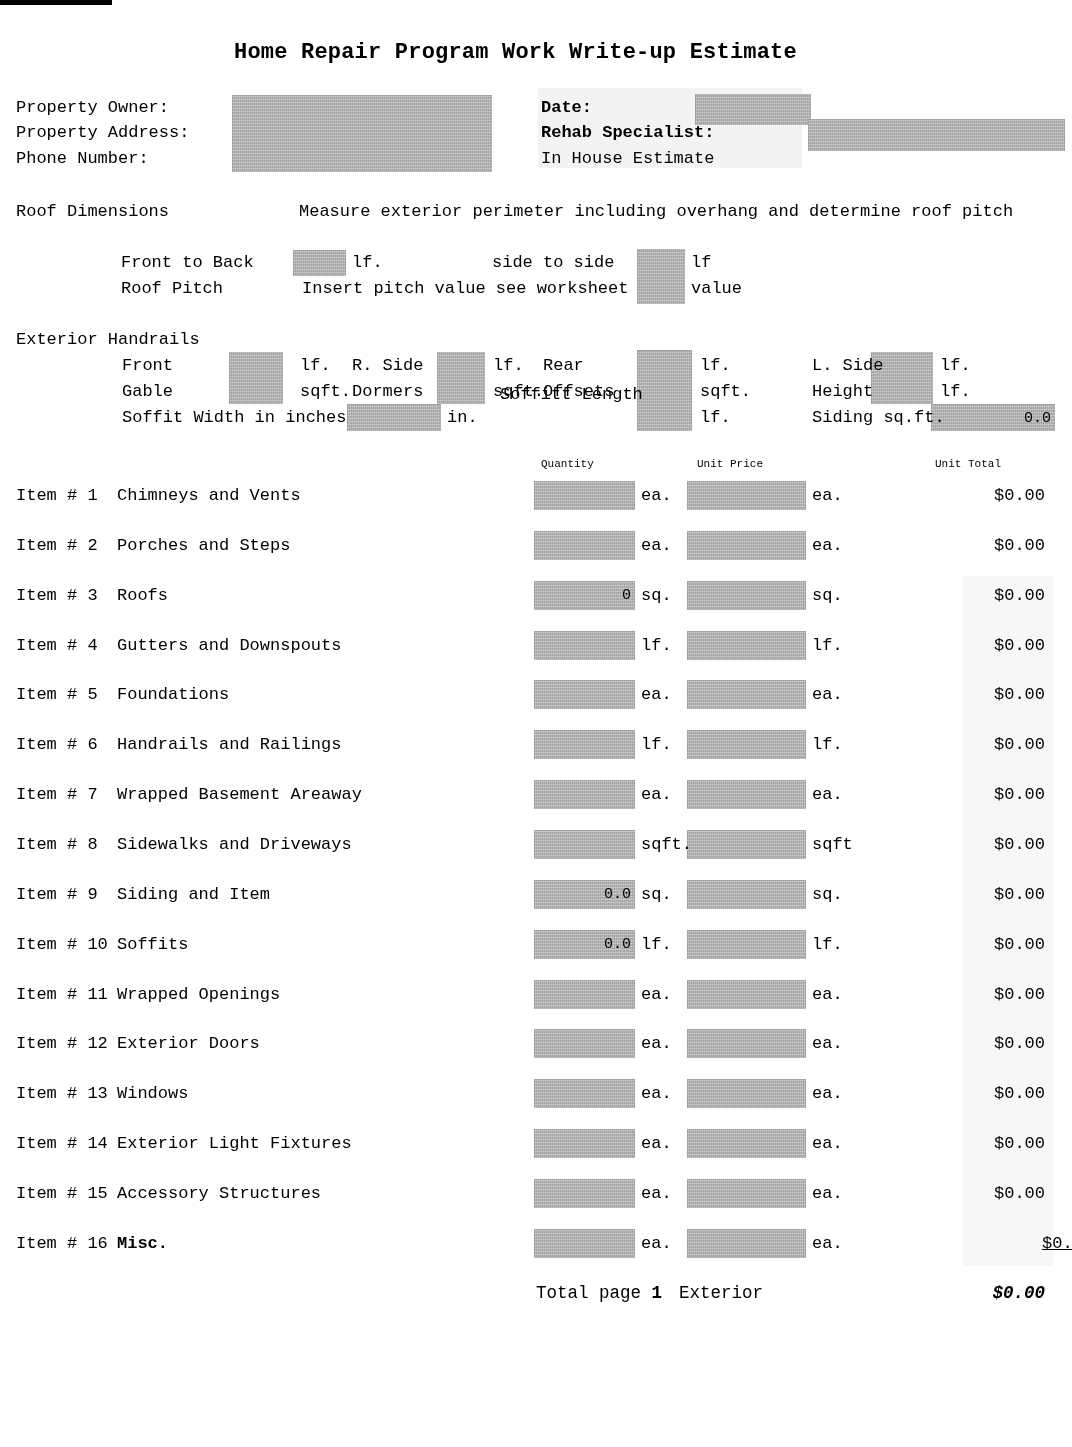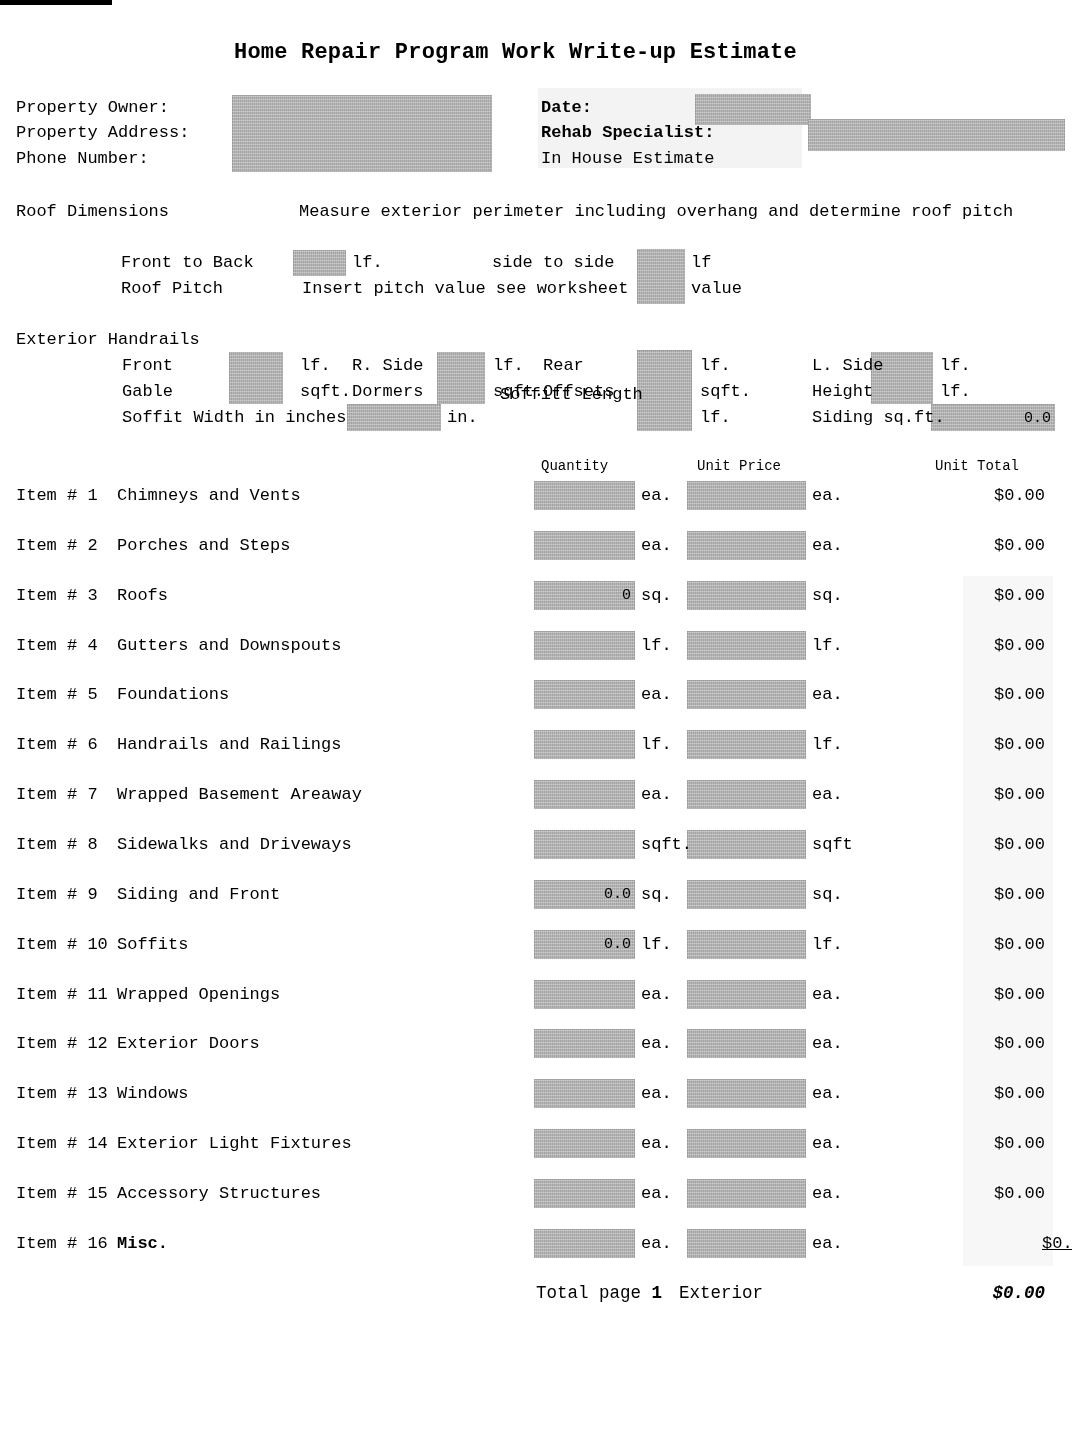--- a/index.html
+++ b/index.html
@@ -21,21 +21,21 @@
     position:absolute;z-index:2;background-color:#b6b6b6;
     background-image:
       repeating-linear-gradient(0deg, rgba(255,255,255,.28) 0 1px, rgba(0,0,0,0) 1px 3px),
       repeating-linear-gradient(90deg, rgba(0,0,0,.10) 0 1px, rgba(0,0,0,0) 1px 2px);
     box-shadow:0 0 0 1px rgba(0,0,0,.06) inset;
   }
   .field .val{
     position:absolute;right:4px;top:50%;transform:translateY(-50%);
     font-size:15px;color:#000;white-space:nowrap;
   }
-  .col-head{position:absolute;font-size:14px;white-space:nowrap;z-index:3;text-align:center;}
+  .col-head{position:absolute;font-size:11px;white-space:nowrap;z-index:3;text-align:center;}
   #rows{position:absolute;left:0;top:0;width:1072px;height:1447px;z-index:1;}
   .row{position:absolute;left:0;width:1072px;height:50px;}
   .row .cell{position:absolute;font-size:17px;line-height:21px;white-space:nowrap;z-index:3;}
   .row .item-no{left:16px;top:4px;}
   .row .item-name{left:117px;top:4px;}
   .row .qty-field{left:534px;top:0;width:101px;height:29px;}
   .row .qty-unit{left:641px;top:4px;}
   .row .price-field{left:687px;top:0;width:119px;height:29px;}
   .row .price-unit{left:812px;top:4px;}
   .row .total{right:27px;top:4px;text-align:right;}
@@ -211,21 +211,21 @@
           <span class="val"></span>
         </div>
         <div class="cell qty-unit">sqft.</div>
         <div class="field price-field"></div>
         <div class="cell price-unit">sqft</div>
         <div class="cell total">$0.00</div>
       </div>
 
       <div class="row" style="top: 879.8px;">
         <div class="cell item-no">Item # 9</div>
-        <div class="cell item-name">Siding and Front</div>
+        <div class="cell item-name">Siding and Item</div>
         <div class="field qty-field">
           <span class="val">0.0</span>
         </div>
         <div class="cell qty-unit">sq.</div>
         <div class="field price-field"></div>
         <div class="cell price-unit">sq.</div>
         <div class="cell total">$0.00</div>
       </div>
 
       <div class="row" style="top: 929.65px;">

